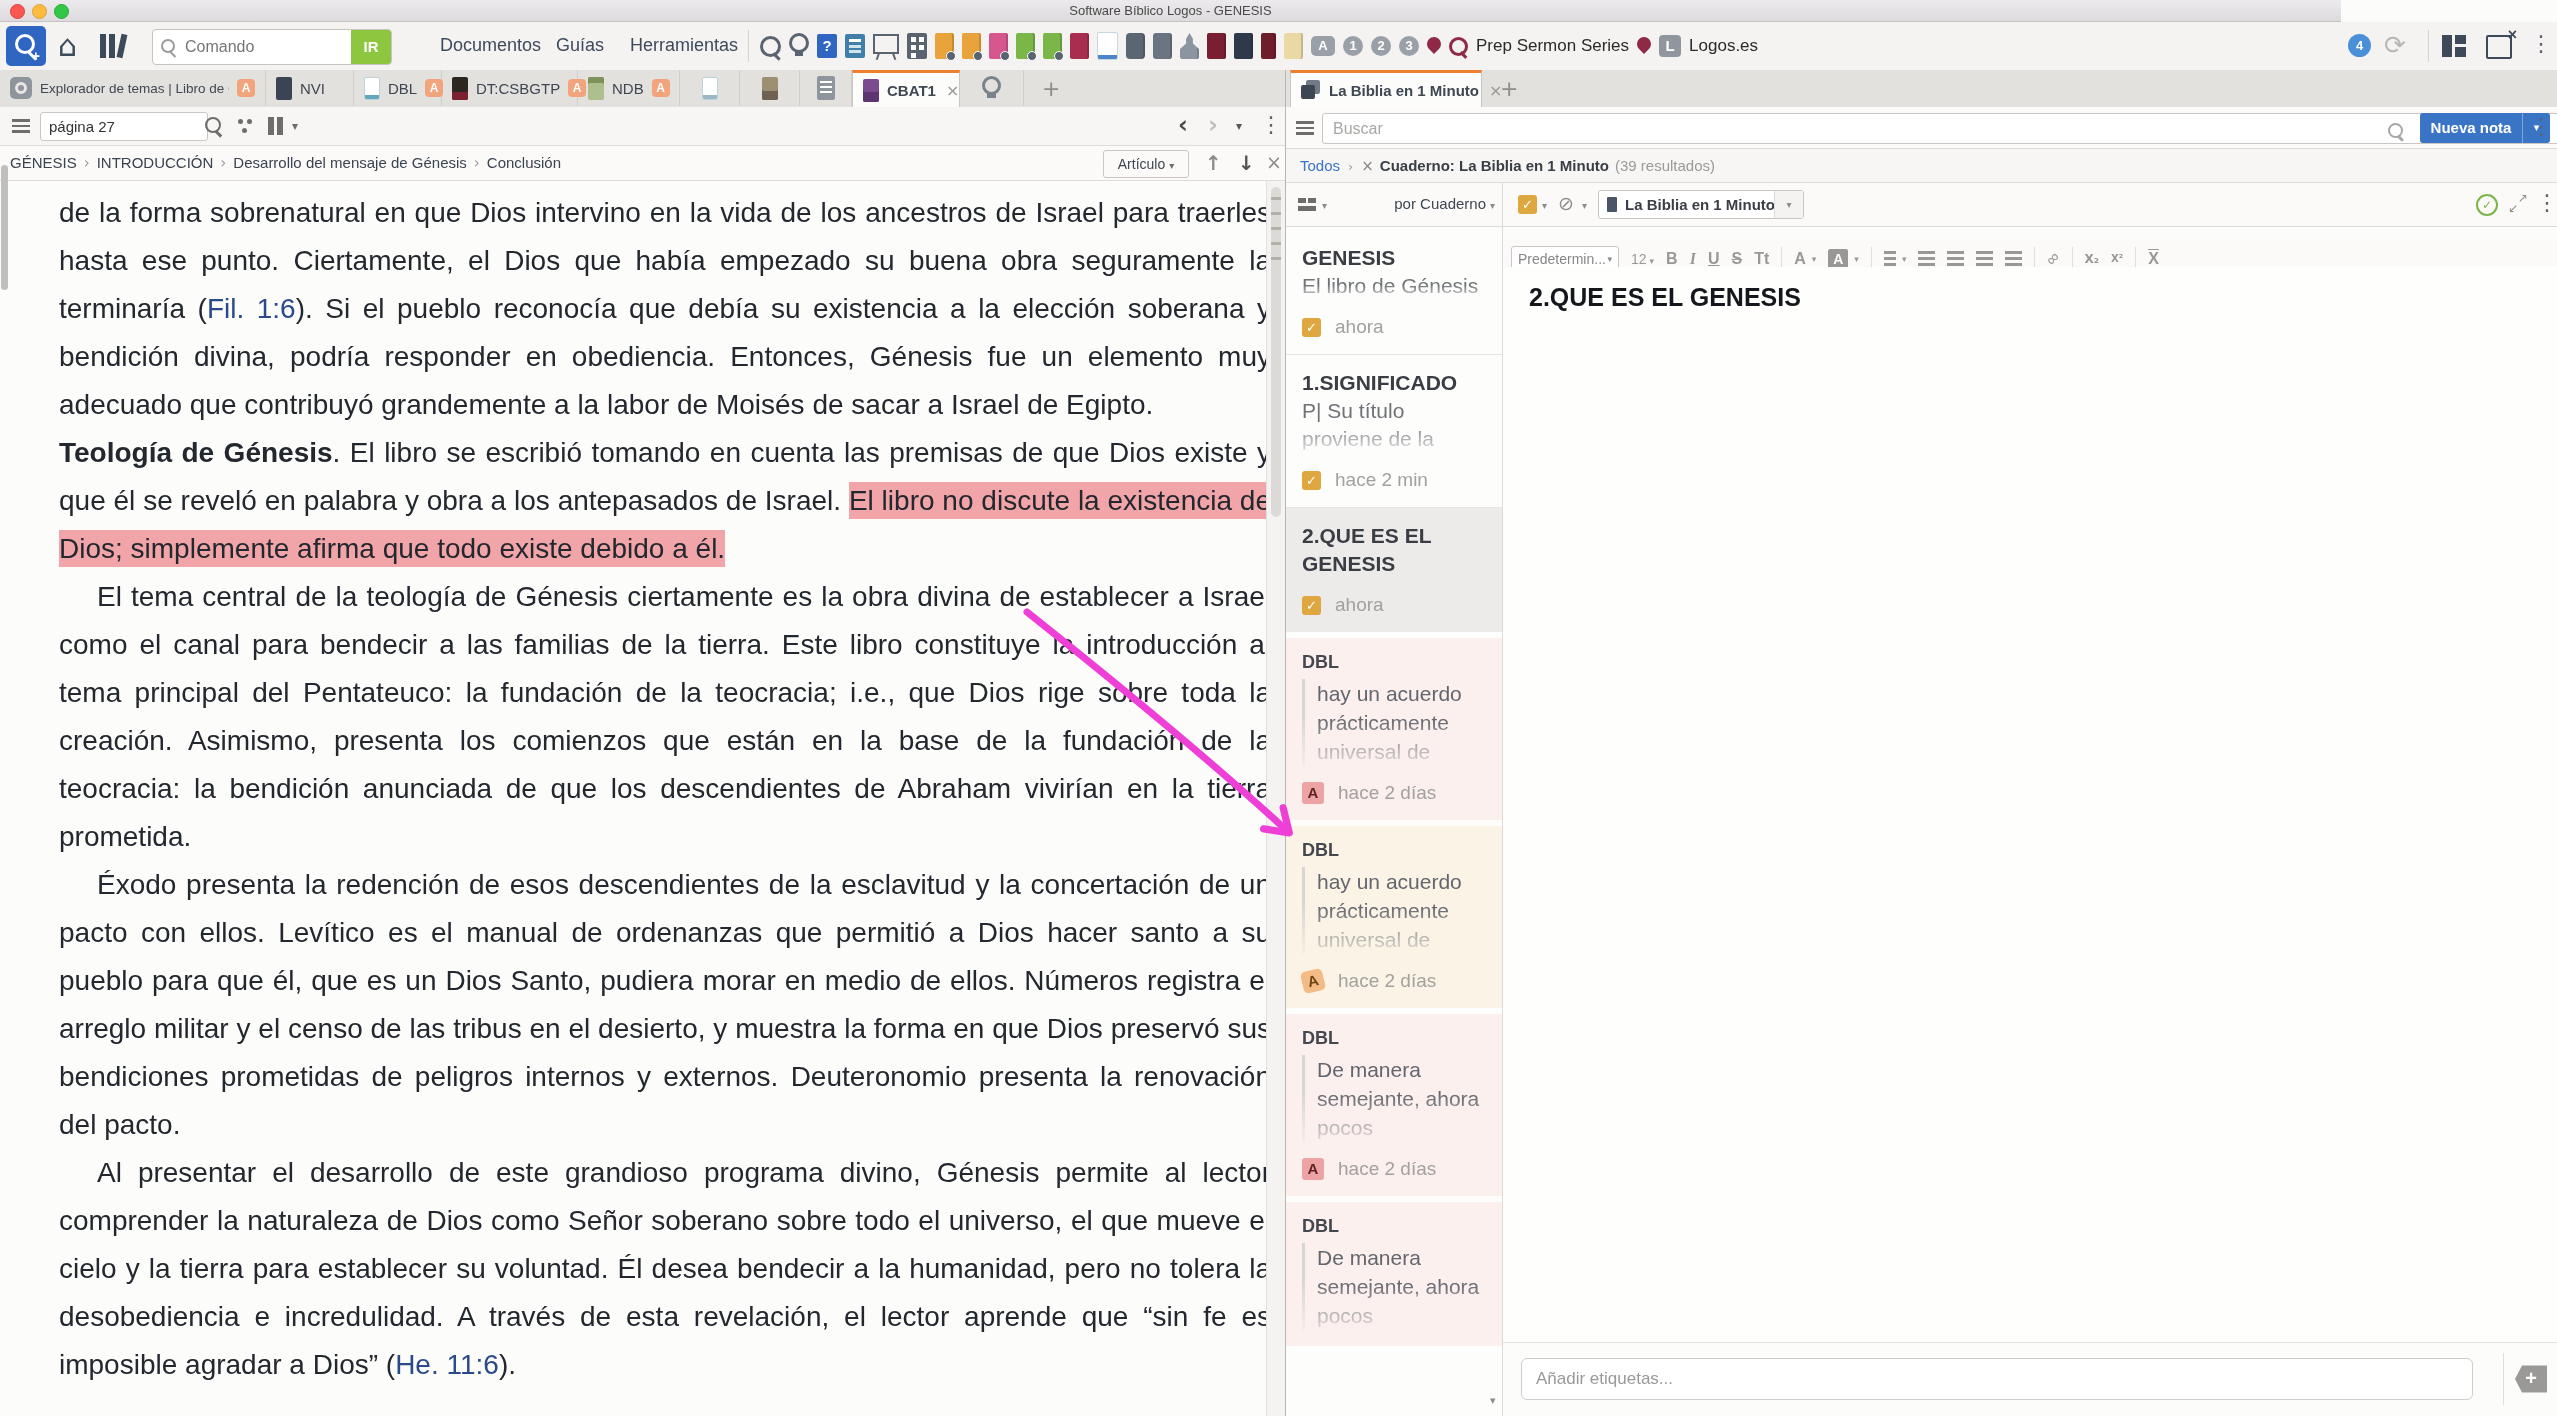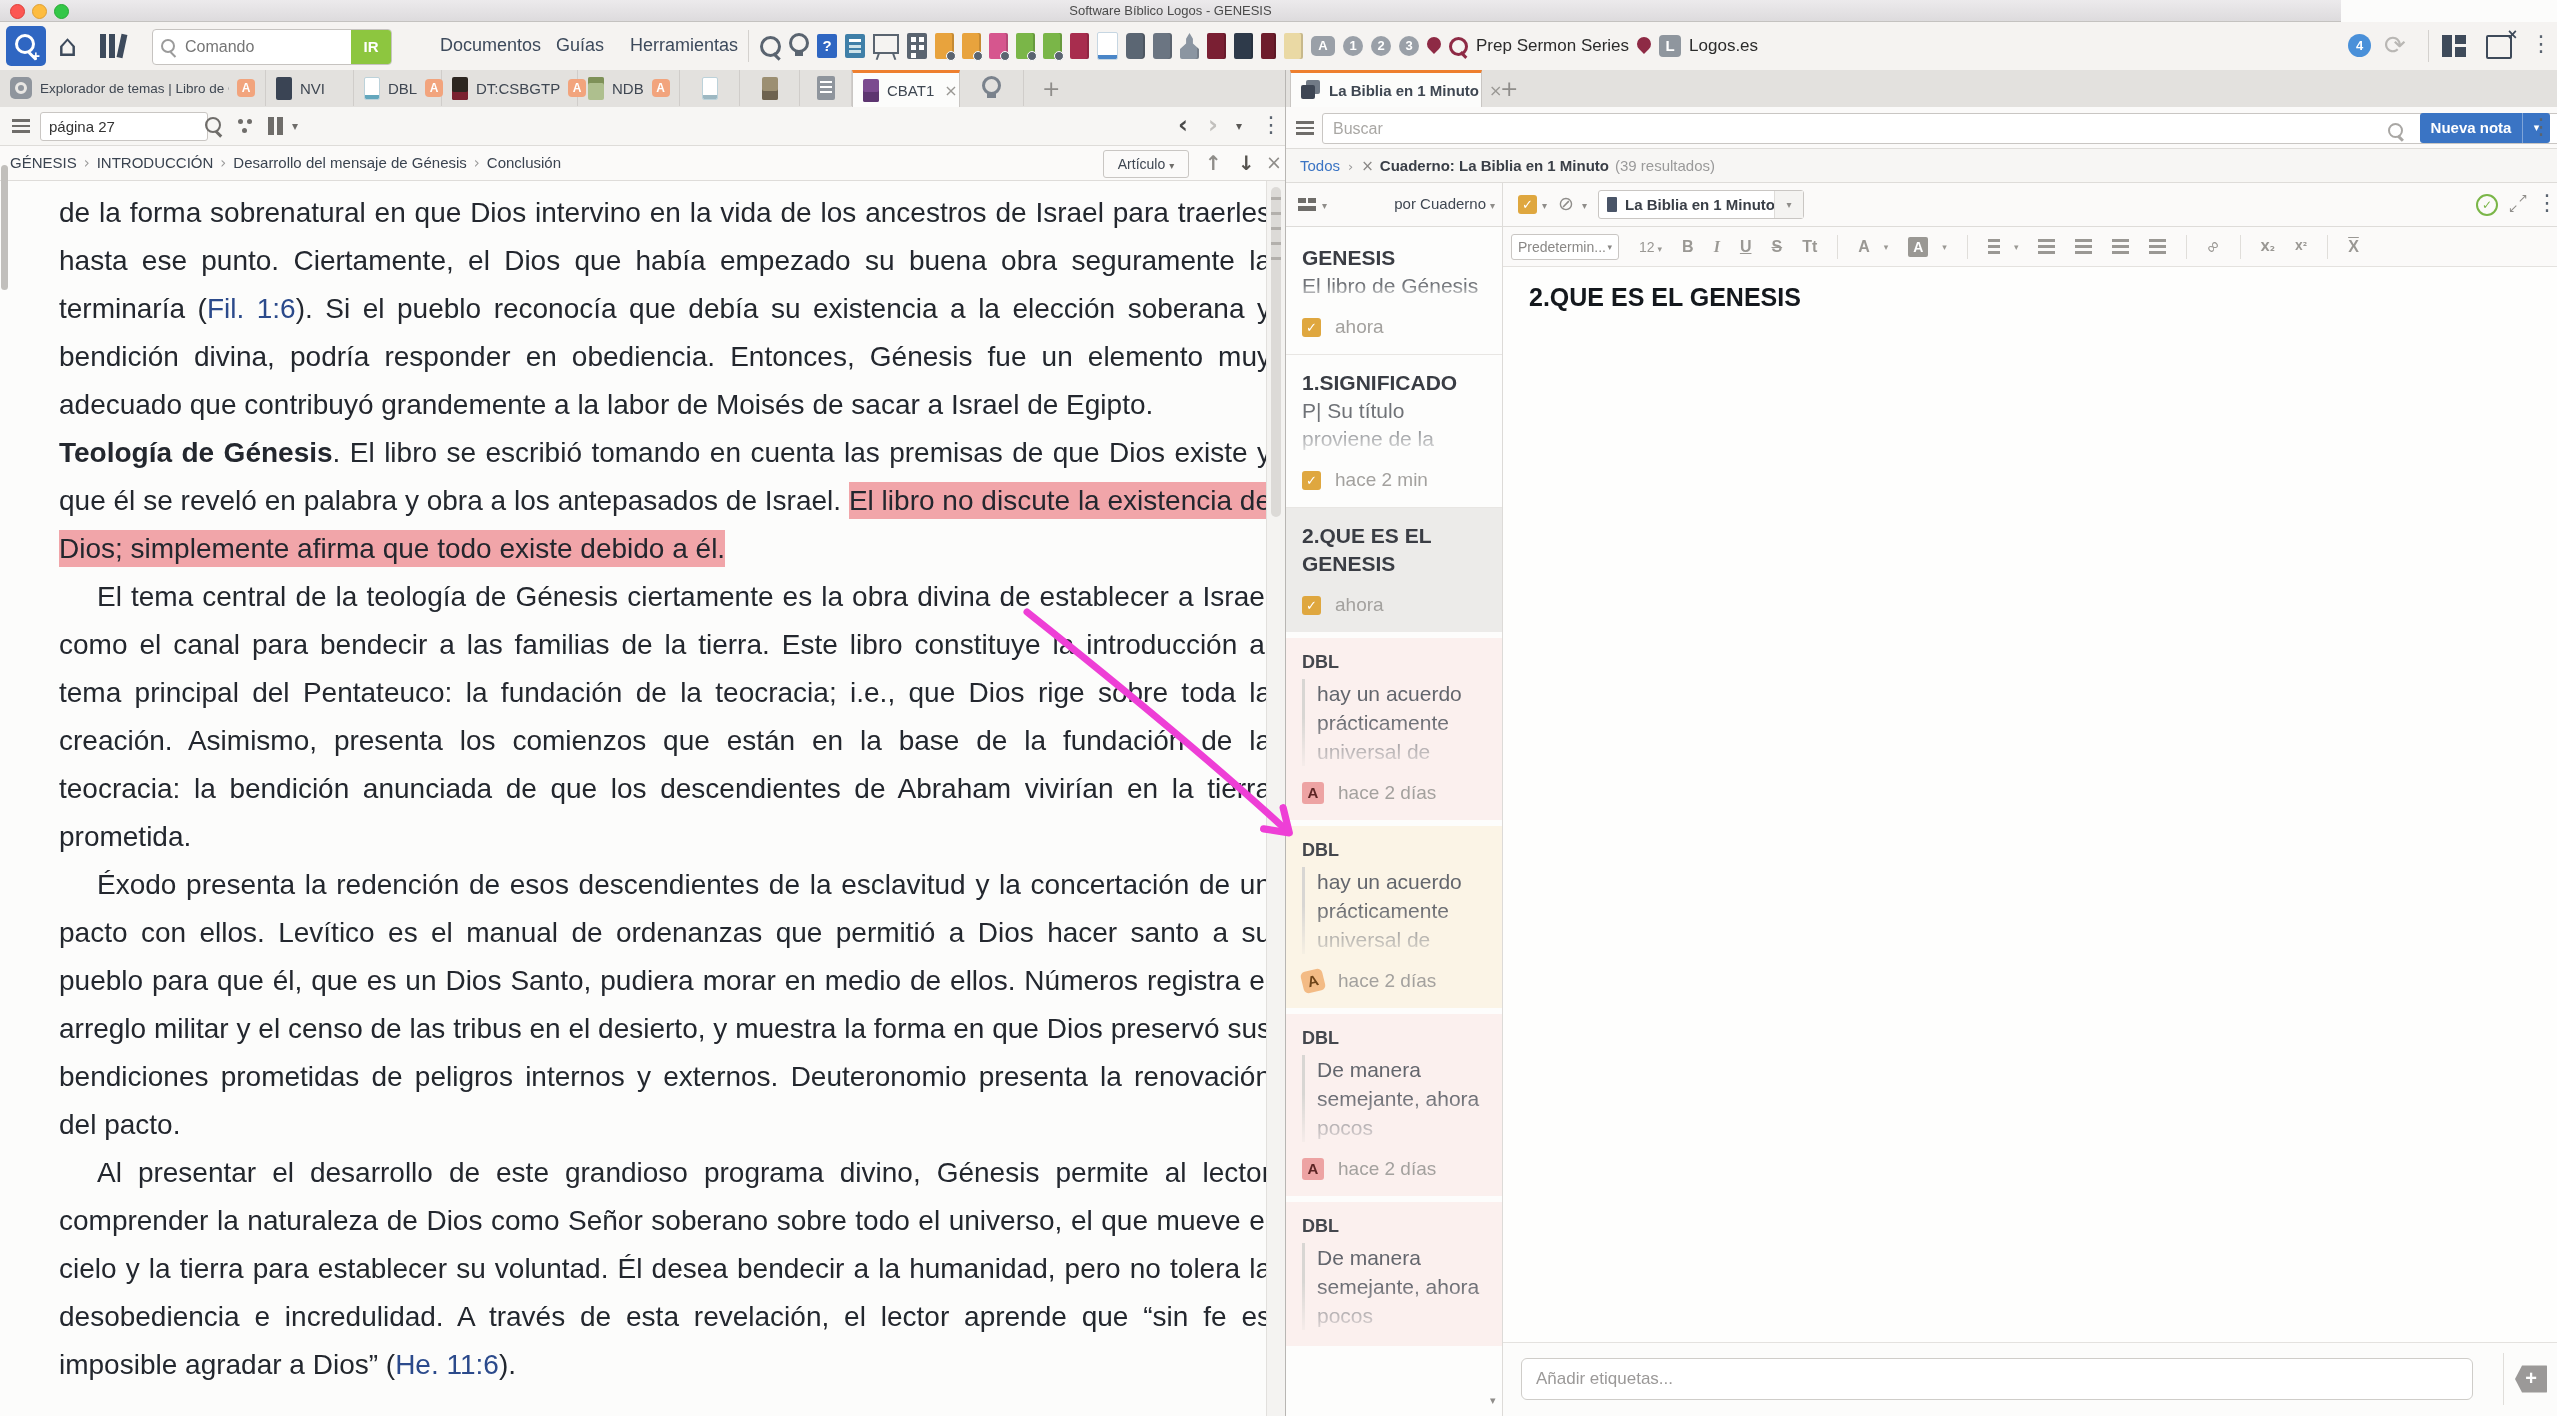--- a/index.html
+++ b/index.html
@@ -235,23 +235,23 @@
   .badge-a{width:22px;height:22px;border-radius:3px;font-size:15px;font-weight:bold;
     text-align:center;line-height:22px;}
   .badge-a.pink{background:#eda3a3;color:#5d2424;}
   .badge-a.orange{background:#f3bb85;color:#6e4418;transform:rotate(-14deg);border-radius:5px;}
   .nl-scroll{position:absolute;left:1493px;top:227px;width:9px;height:1189px;}
   .nl-thumb{position:absolute;left:1px;top:165px;width:7px;height:125px;background:#c1bfbc;border-radius:4px;}
   .nl-downcaret{position:absolute;left:1490px;top:1394px;font-size:11px;color:#8f8d8a;}
   .editor-div{position:absolute;left:1502px;top:227px;width:1px;height:1189px;background:#dddbd8;}
 
   
-  .fmtbar{position:absolute;left:1503px;top:227px;width:1054px;height:40px;background:#fbfaf9;
+  .fmtbar{position:absolute;left:1503px;top:239px;width:1054px;height:40px;background:#fbfaf9;
     border-bottom:1px solid #e4e2df;box-sizing:border-box;display:flex;align-items:center;
-    gap:20px;padding:0 8px;color:#9a9894;}
+    gap:12px;padding:0 8px;color:#9a9894;}
   .fmt-sel{width:108px;height:26px;border:1px solid #c9c6c3;border-radius:3px;background:#fff;
     font-size:14px;color:#8a8886;line-height:24px;padding:0 6px;box-sizing:border-box;display:flex;justify-content:space-between;align-items:center;}
   .fmt-sel .glyph{font-size:9px;}
   .fmt-btn{font-size:16px;font-weight:bold;}
   .fmt-btn.i{font-style:italic;font-family:"Liberation Serif",serif;}
   .fmt-btn.u{text-decoration:underline;}
   .fmt-btn.s{text-decoration:line-through;}
   .fmt-caret{font-size:9px;margin-left:-6px;}
   .fmt-div{width:1px;height:24px;background:#e0deda;}
   .hl-box{width:20px;height:20px;background:#9a9894;color:#fff;font-size:14px;font-weight:bold;
@@ -385,21 +385,21 @@
       <span class="tbook" style="background:#fff;border:1px solid #bcd2da;box-sizing:border-box;box-shadow:inset 0 -14px 0 -10px #9db8c2;"></span>
     </div>
     <div class="tab" style="left:740px;width:60px;justify-content:center;">
       <span class="tbook" style="background:#9c8f72;box-shadow:inset 0 -9px 0 #6e6350;"></span>
     </div>
     <div class="tab" style="left:800px;width:52px;justify-content:center;">
       <span class="doclist-icon"></span>
     </div>
     <div class="tab active" style="left:852px;width:108px;">
       <span class="tbook" style="background:#7b4a8f;box-shadow:inset 0 -10px 0 #5d3570;"></span>
-      <span style="font-weight:normal;">CBAT1</span>
+      <span style="font-weight:bold;">CBAT1</span>
       <span class="close-x glyph">×</span>
     </div>
     <div class="tab" style="left:960px;width:64px;justify-content:center;">
       <span class="bulb-grey"></span>
     </div>
     <div class="newtab glyph" style="left:1042px;">+</div>
 
     <div class="tab active" style="left:1290px;width:192px;">
       <span class="notes-stack">
           <i></i>

